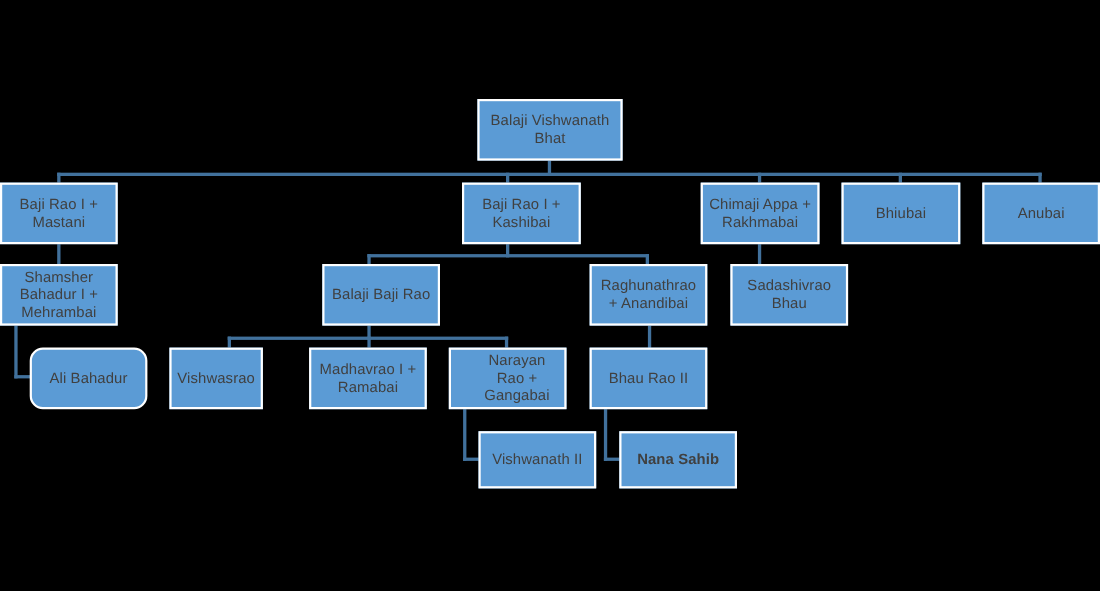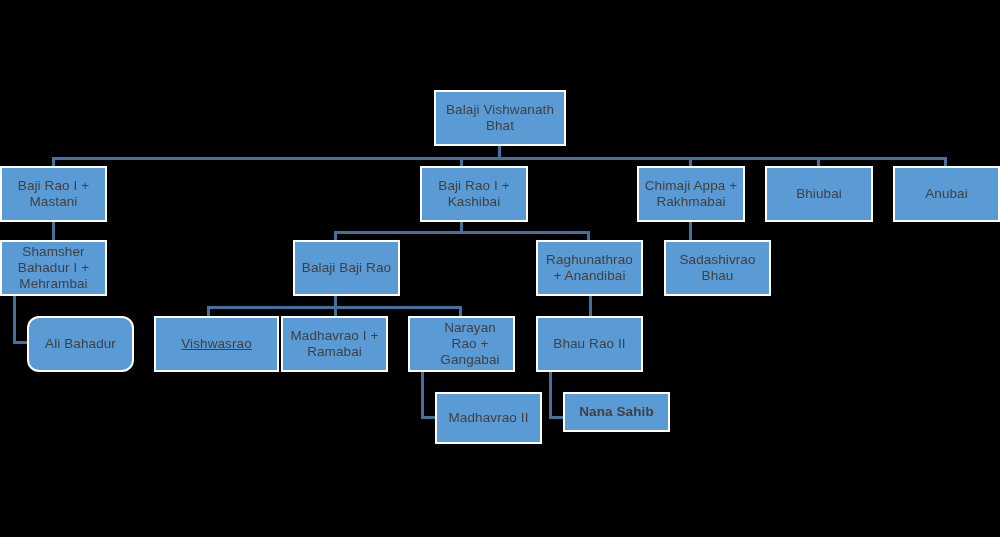--- a/index.html
+++ b/index.html
@@ -100,32 +100,32 @@
       </div>
       <div class="node" style="left: 536px; top: 240px; width: 107px; height: 56px;">
         <span class="label">Raghunathrao + Anandibai</span>
       </div>
       <div class="node" style="left: 664px; top: 240px; width: 107px; height: 56px;">
         <span class="label">Sadashivrao Bhau</span>
       </div>
       <div class="node" style="left: 27px; top: 316px; width: 107px; height: 56px; border-radius: 12px;">
         <span class="label">Ali Bahadur</span>
       </div>
-      <div class="node" style="left: 154px; top: 316px; width: 125px; height: 56px; text-decoration: underline;">
+      <div class="node" style="left: 154px; top: 316px; width: 85px; height: 56px;">
         <span class="label">Vishwasrao</span>
       </div>
       <div class="node" style="left: 281px; top: 316px; width: 107px; height: 56px;">
         <span class="label">Madhavrao I + Ramabai</span>
       </div>
       <div class="node" style="left: 408px; top: 316px; width: 107px; height: 56px; padding-left: 21px;">
         <span class="label">Narayan Rao + Gangabai</span>
       </div>
       <div class="node" style="left: 536px; top: 316px; width: 107px; height: 56px;">
         <span class="label">Bhau Rao II</span>
       </div>
       <div class="node" style="left: 435px; top: 392px; width: 107px; height: 52px;">
-        <span class="label">Madhavrao II</span>
+        <span class="label">Vishwanath II</span>
       </div>
-      <div class="node bold" style="left: 563px; top: 392px; width: 107px; height: 40px;">
+      <div class="node bold" style="left: 563px; top: 392px; width: 107px; height: 52px;">
         <span class="label">Nana Sahib</span>
       </div>
     </div>
 </div>
 
 </body></html>

